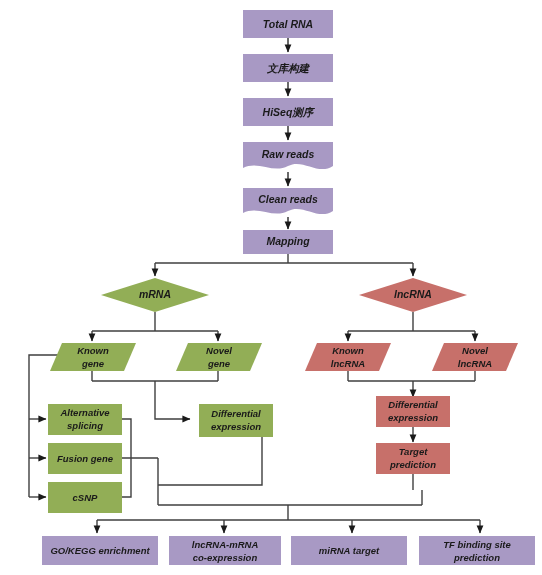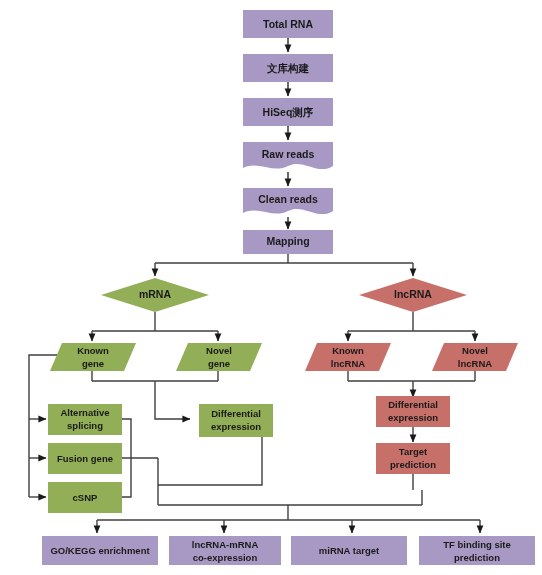--- a/index.html
+++ b/index.html
@@ -1,17 +1,17 @@
 <!DOCTYPE html>
 <html><head>
 <meta charset="utf-8">
 <style>
   html,body{margin:0;padding:0;background:#ffffff;}
   body{width:542px;height:575px;font-family:"Liberation Sans",sans-serif;}
-  #diagram{position:relative;width:542px;height:575px;overflow:hidden;background:#fff;}
+  #diagram{position:relative;width:542px;height:575px;overflow:hidden;background:#fff;font-style:italic;}
   svg{position:absolute;left:0;top:0;width:542px;height:575px;}
   .node-label{
     font-family:"Liberation Sans",sans-serif;
     font-weight:bold;
     fill:#1a1a1a;
     text-anchor:middle;
     dominant-baseline:middle;
   }
   .fs10{font-size:9.5px;}
   .fs11{font-size:10.5px;}

